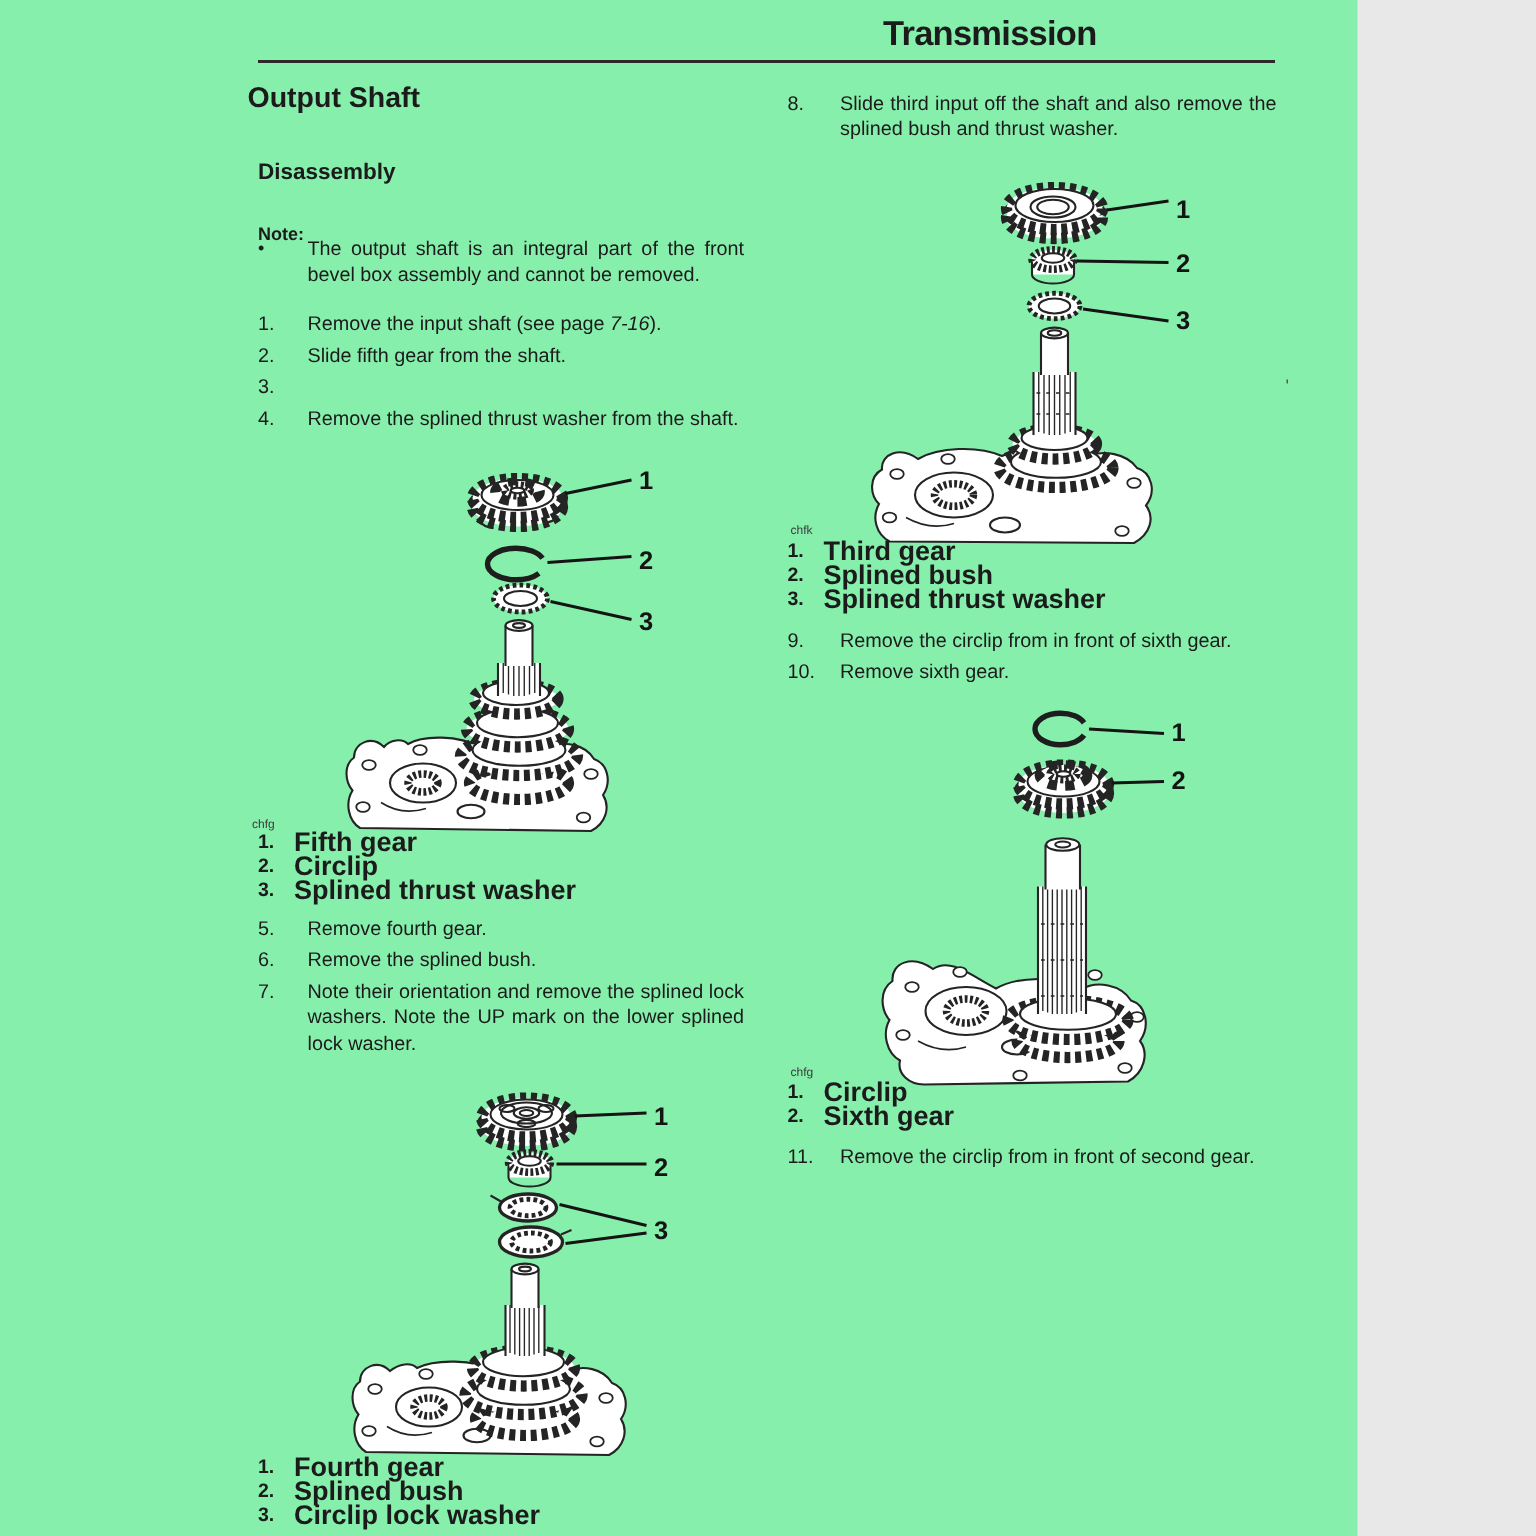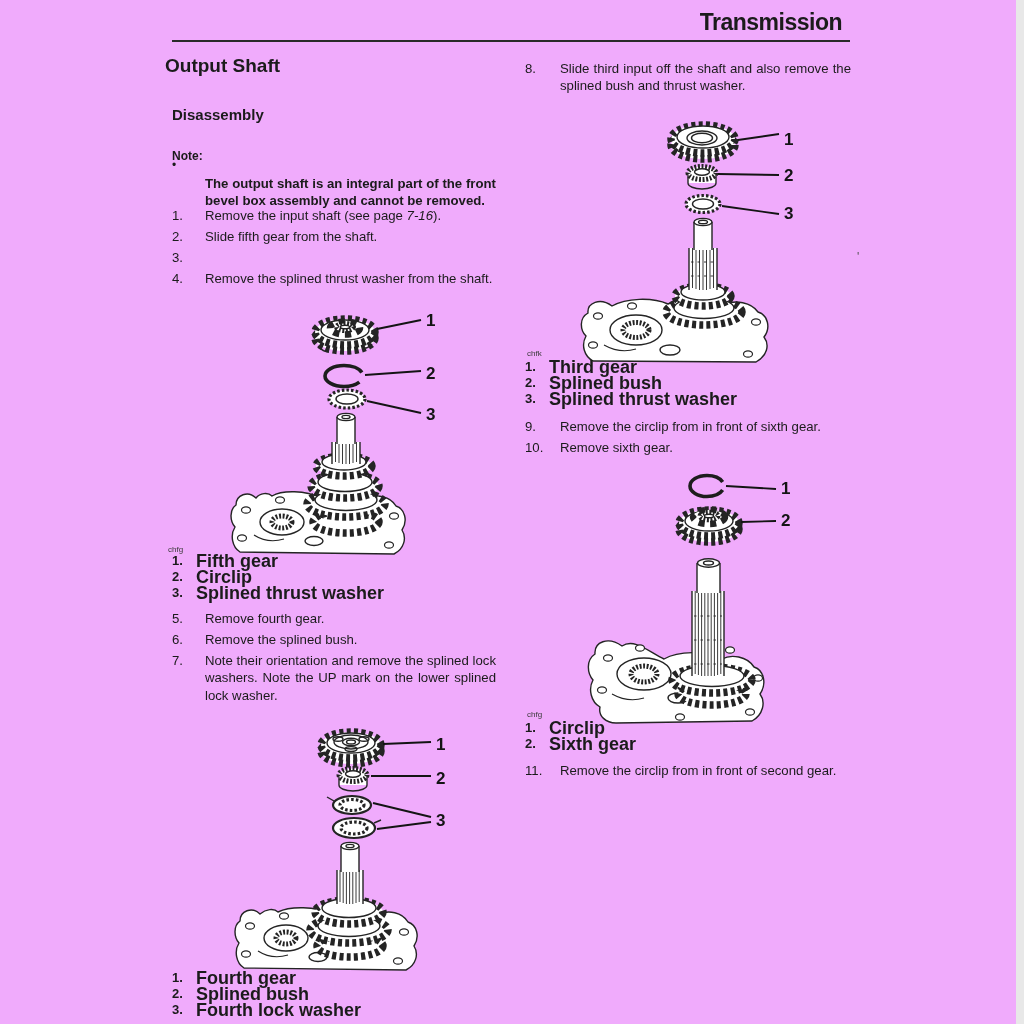--- a/index.html
+++ b/index.html
@@ -1,35 +1,35 @@
 <!DOCTYPE html>
 <html><head>
 <meta charset="utf-8">
 <style>
   html,body { margin:0; padding:0; background:#e8e8e8; }
   .page {
-    position:relative; width:1016px; height:1024px; background:#f0abfc;
+    position:relative; width:905px; height:1024px; background:#86efac;
     font-family:"Liberation Sans", sans-serif; color:#1b1b1b; overflow:hidden;
   }
 
   .hdr-title { position:absolute; top:9px; right:174px; font-size:23px; font-weight:bold; letter-spacing:-0.5px; }
   .hdr-rule  { position:absolute; left:172px; top:40px; width:678px; height:2px; background:#2a2a2a; }
 
   .sec-title { position:absolute; left:165px; top:55px;  font-size:19px;   font-weight:bold; }
   .sub-title { position:absolute; left:172px; top:106px; font-size:15px;   font-weight:bold; }
   .note-label{ position:absolute; left:172px; top:133px; font-size:12px;   font-weight:bold;margin-top:16px; }
 
   .list { position:absolute; }
   .row  { display:flex; margin-bottom:3.6px; }
   .num  { flex:none; width:33px; font-size:13.2px; line-height:17.4px; }
   .rnum { flex:none; width:35px; font-size:13.2px; line-height:17.4px; }
   .txt  { flex:1; font-size:13.2px; line-height:17.4px; text-align:justify; }
   .it   { font-style:italic; }
   .bullet { flex:none; width:33px; font-size:12px; line-height:17.4px; }
-  .bold-just { flex:1; font-weight:bold; font-size:13.2px; line-height:17.4px; text-align:justify;margin-top:18px; }
+  .bold-just { flex:1; font-weight:normal; font-size:13.2px; line-height:17.4px; text-align:justify; }
 
   .legend { position:absolute; }
   .lrow { display:flex; height:16px; }
   .lnum { flex:none; width:24px; font-size:13px; font-weight:bold; line-height:16px; }
   .llab { font-size:18px; font-weight:bold; line-height:16px; }
 
   .figcap { position:absolute; font-size:8px; color:#3a3a3a; }
   .fig { position:absolute; }
 
   svg .ln     { fill:none; stroke:#242424; stroke-width:1.4; }
@@ -247,21 +247,21 @@
     <div class="lrow">
       <span class="lnum">1.</span>
       <span class="llab">Fourth gear</span>
     </div>
     <div class="lrow">
       <span class="lnum">2.</span>
       <span class="llab">Splined bush</span>
     </div>
     <div class="lrow">
       <span class="lnum">3.</span>
-      <span class="llab">Fourth lock washer</span>
+      <span class="llab">Circlip lock washer</span>
     </div>
   </div>
 
   <div class="list" style="left:525px; top:60px; width:326px;">
     <div class="row">
       <span class="rnum">8.</span>
       <span class="txt">Slide third input off the shaft and also remove the splined bush and thrust washer.</span>
     </div>
   </div>
 

